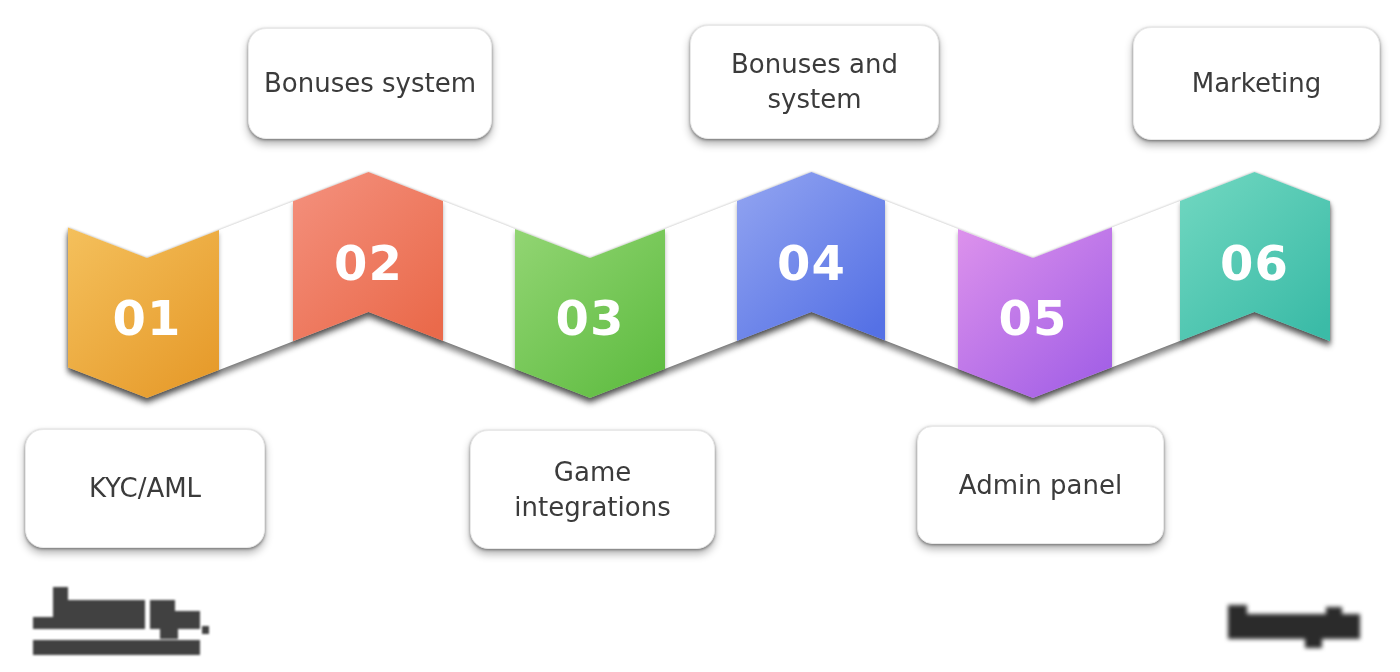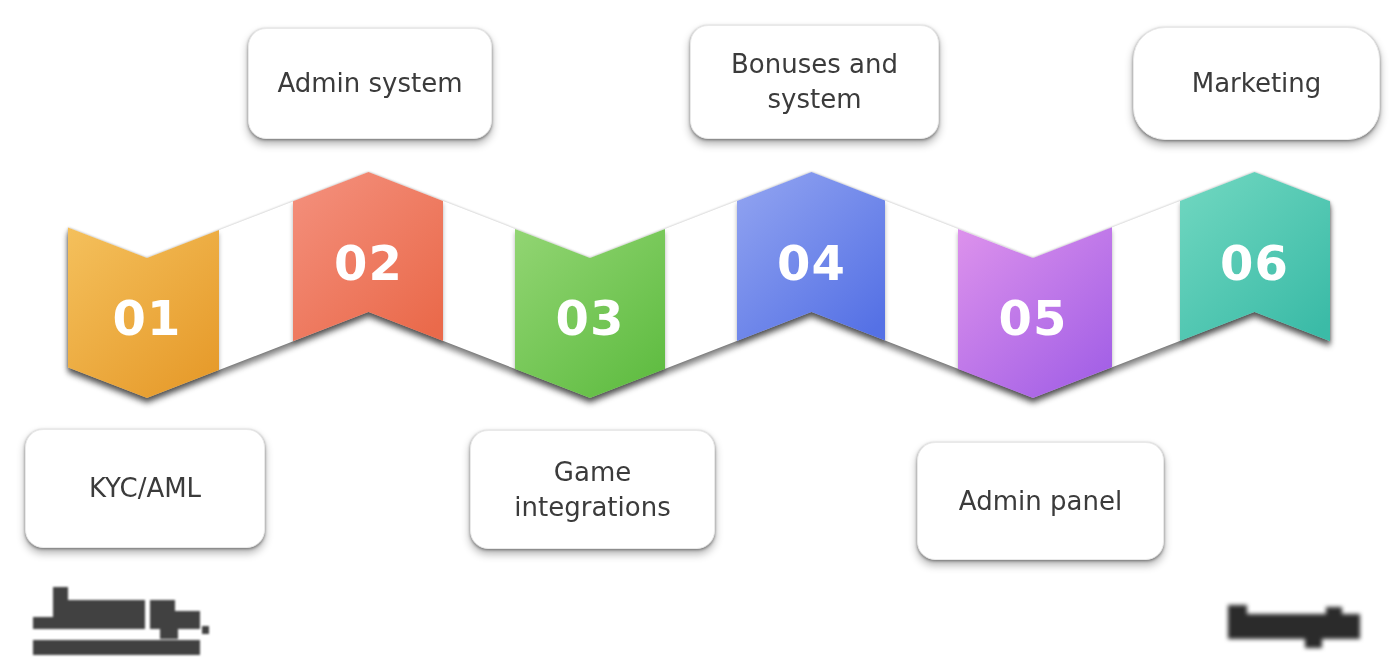--- a/index.html
+++ b/index.html
@@ -71,38 +71,38 @@
         <text x="1033" y="335" text-anchor="middle" fill="#ffffff" style="font-family:&quot;DejaVu Sans&quot;,&quot;Liberation Sans&quot;,sans-serif;font-weight:bold;font-size:48px;letter-spacing:1px;">05</text>
         <text x="1254.5" y="280" text-anchor="middle" fill="#ffffff" style="font-family:&quot;DejaVu Sans&quot;,&quot;Liberation Sans&quot;,sans-serif;font-weight:bold;font-size:48px;letter-spacing:1px;">06</text>
       </g>
   </svg>
 
   <div class="card" style="left:25px;top:429px;width:238px;height:117px;justify-content:center;">
     <span class="line">KYC/AML</span>
   </div>
 
   <div class="card" style="left:248px;top:28px;width:242px;height:109px;">
-    <span class="line">Admin system</span>
+    <span class="line">Bonuses system</span>
   </div>
 
   <div class="card" style="left:470px;top:430px;width:243px;height:117px;">
     <span class="line">Game</span>
     <span class="line">integrations</span>
   </div>
 
   <div class="card" style="left:690px;top:25px;width:247px;height:112px;align-items:center;">
     <span class="line">Bonuses and</span>
     <span class="line">system</span>
   </div>
 
-  <div class="card" style="left:917px;top:442px;width:245px;height:116px;">
+  <div class="card" style="left:917px;top:426px;width:245px;height:116px;border-radius:15px;">
     <span class="line">Admin panel</span>
   </div>
 
-  <div class="card" style="left:1133px;top:27px;width:245px;height:111px;border-radius:32px;">
+  <div class="card" style="left:1133px;top:27px;width:245px;height:111px;">
     <span class="line">Marketing</span>
   </div>
 
   <div id="wm-left" class="blur-wrap" style="left:0;top:0;width:1400px;height:672px;">
     <div class="blur-block" style="left:33px;top:617px;width:23px;height:12px;background:#414141;"></div>
     <div class="blur-block" style="left:53px;top:587px;width:15px;height:42px;background:#414141;"></div>
     <div class="blur-block" style="left:66px;top:600px;width:79px;height:29px;background:#414141;"></div>
     <div class="blur-block" style="left:150px;top:600px;width:25px;height:29px;background:#414141;"></div>
     <div class="blur-block" style="left:175px;top:611px;width:25px;height:18px;background:#414141;"></div>
     <div class="blur-block" style="left:160px;top:629px;width:18px;height:10px;background:#414141;"></div>

